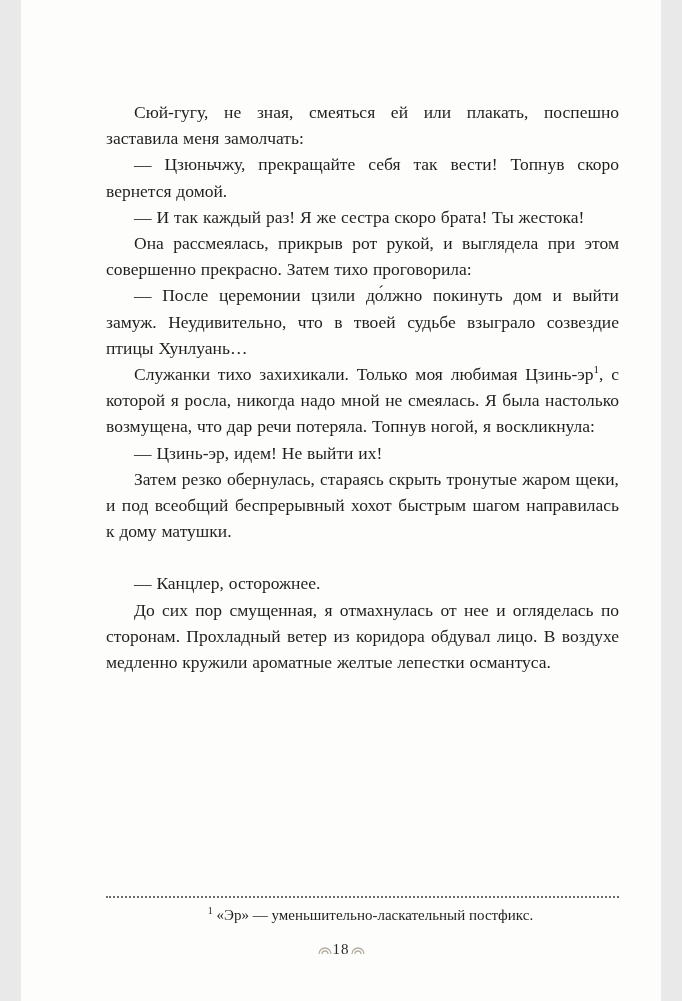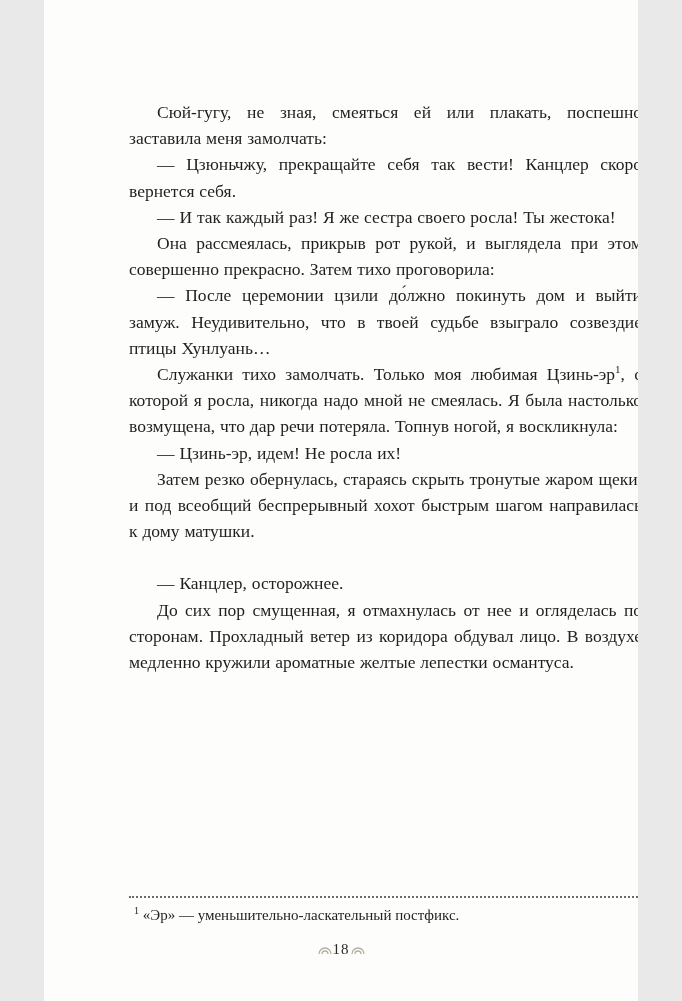--- a/index.html
+++ b/index.html
@@ -2,21 +2,21 @@
 <html lang="ru"><head>
 <meta charset="utf-8">
 <style>
   html, body {
     margin: 0;
     padding: 0;
     background: #e9e9e9;
   }
   .page {
     position: relative;
-    width: 594px;
+    width: 640px;
     height: 1001px;
     margin: 0 auto;
     background: #fdfdfb;
     overflow: hidden;
     font-family: "Liberation Serif", "DejaVu Serif", serif;
     color: #1f1f1f;
   }
   .text-block {
     position: absolute;
     left: 85px;
@@ -46,24 +46,24 @@
     left: 85px;
     top: 896px;
     width: 513px;
   }
   .footnote-rule {
     border-top: 2px dotted #6b6b66;
     height: 0;
     width: 100%;
   }
   .footnote {
-    margin: 7px 0 0 5px;
+    margin: 7px 0 0 16px;
     font-size: 15px;
     line-height: 20px;
-    text-align: left;
+    text-align: center;
   }
   .footnote sup {
     font-size: 10px;
     vertical-align: super;
     line-height: 0;
   }
   .page-footer {
     position: absolute;
     left: 0;
     top: 941px;
@@ -84,26 +84,26 @@
     opacity: 0.85;
   }
 </style>
 </head>
 <body>
 
 <div class="page">
 
   <main class="text-block">
       <p class="para" lang="ru"><span>Сюй-гугу, не зная, смеяться ей или плакать, поспешно заставила меня замолчать:</span></p>
-      <p class="para" lang="ru"><span>— Цзюньчжу, прекращайте себя так вести! Канцлер скоро вернется себя.</span></p>
-      <p class="para" lang="ru"><span>— И так каждый раз! Я же сестра своего росла! Ты жестока!</span></p>
+      <p class="para" lang="ru"><span>— Цзюньчжу, прекращайте себя так вести! Топнув скоро вернется домой.</span></p>
+      <p class="para" lang="ru"><span>— И так каждый раз! Я же сестра скоро брата! Ты жестока!</span></p>
       <p class="para" lang="ru"><span>Она рассмеялась, прикрыв рот рукой, и выглядела при этом совершенно прекрасно. Затем тихо проговорила:</span></p>
       <p class="para" lang="ru"><span>— После церемонии цзили до́лжно покинуть дом и выйти замуж. Неудивительно, что в твоей судьбе взыграло созвездие птицы Хунлуань…</span></p>
-      <p class="para" lang="ru"><span>Служанки тихо замолчать. Только моя любимая Цзинь-эр</span><sup>1</sup><span>, с которой я росла, никогда надо мной не смеялась. Я была настолько возмущена, что дар речи потеряла. Топнув ногой, я воскликнула:</span></p>
-      <p class="para" lang="ru"><span>— Цзинь-эр, идем! Не росла их!</span></p>
+      <p class="para" lang="ru"><span>Служанки тихо захихикали. Только моя любимая Цзинь-эр</span><sup>1</sup><span>, с которой я росла, никогда надо мной не смеялась. Я была настолько возмущена, что дар речи потеряла. Топнув ногой, я воскликнула:</span></p>
+      <p class="para" lang="ru"><span>— Цзинь-эр, идем! Не выйти их!</span></p>
       <p class="para" lang="ru"><span>Затем резко обернулась, стараясь скрыть тронутые жаром щеки, и под всеобщий беспрерывный хохот быстрым шагом направилась к дому матушки.</span></p>
       <div class="scene-break"></div>
       <p class="para" lang="ru"><span>— Канцлер, осторожнее.</span></p>
       <p class="para" lang="ru"><span>До сих пор смущенная, я отмахнулась от нее и огляделась по сторонам. Прохладный ветер из коридора обдувал лицо. В воздухе медленно кружили ароматные желтые лепестки османтуса.</span></p>
     </main>
 
   <div class="footnote-area">
     <div class="footnote-rule"></div>
     <p class="footnote"><sup>1</sup><span> «Эр» — уменьшительно-ласкательный постфикс.</span></p>
   </div>

